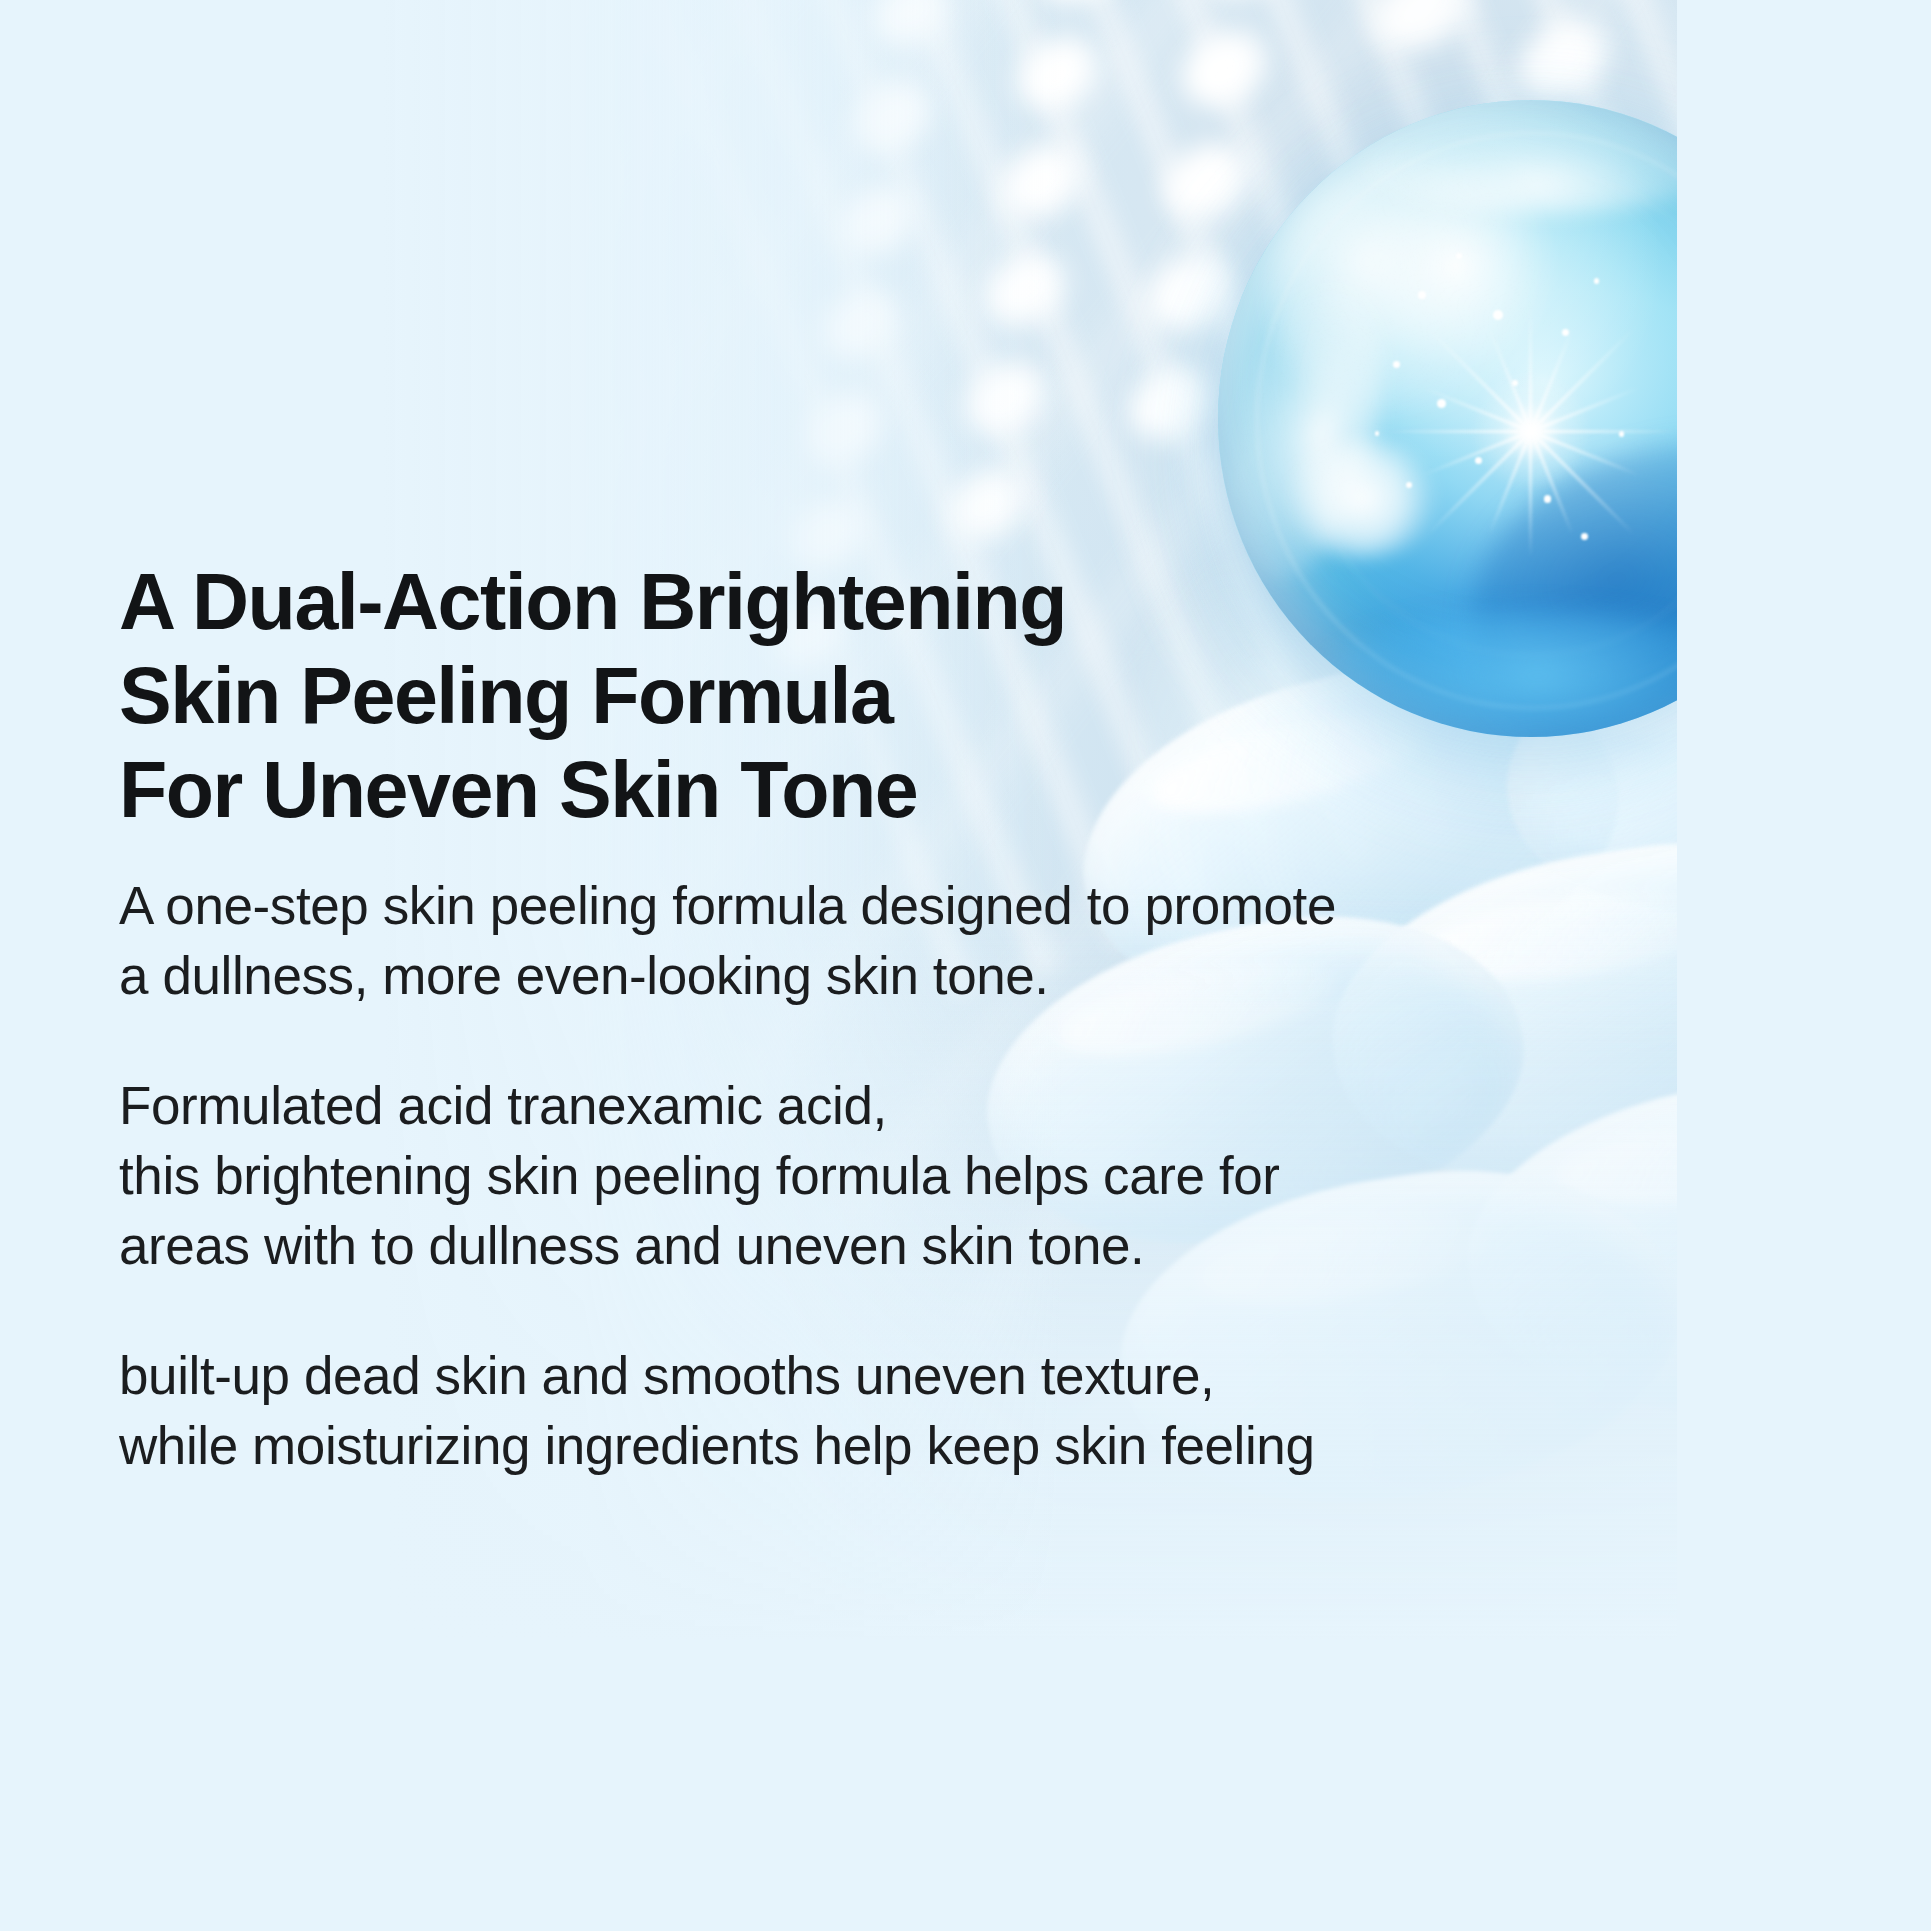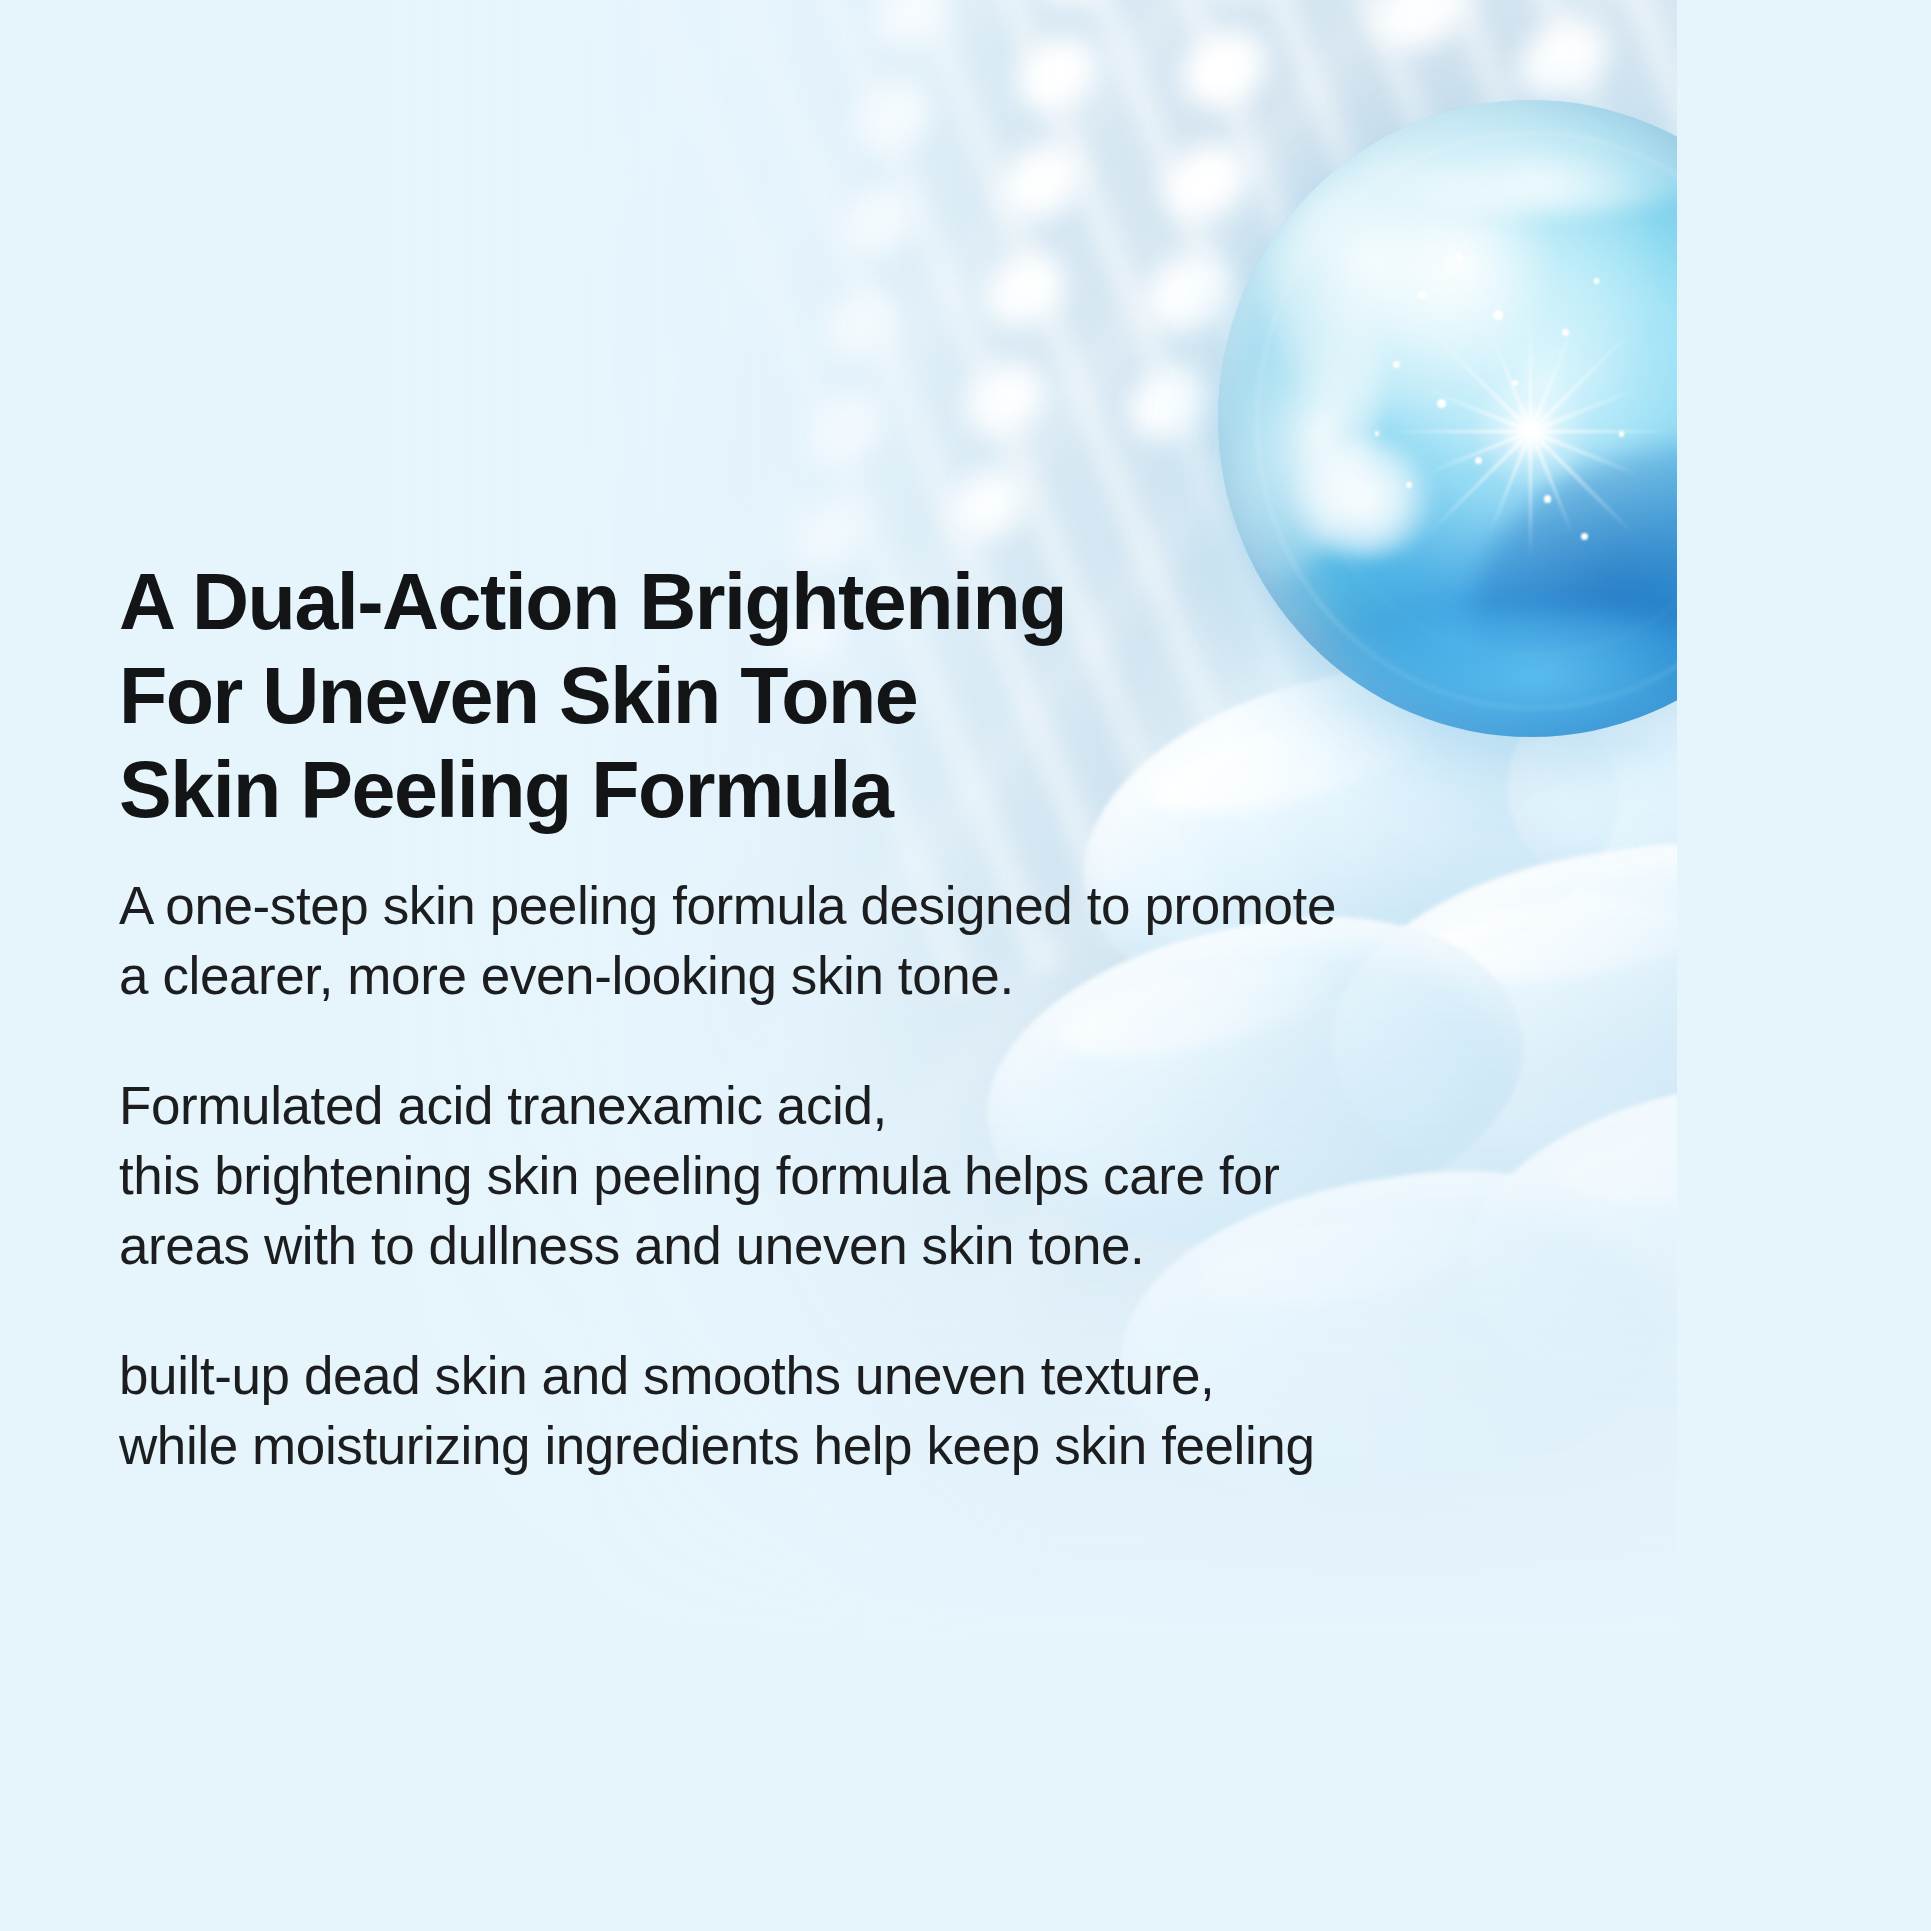--- a/index.html
+++ b/index.html
@@ -384,29 +384,29 @@
     </div>
 
     <div class="bg-fade-bottom"></div>
     <div class="bg-fade-left"></div>
   </div>
 
   <div class="content">
 
     <h1 class="headline">
       <span class="hl-line">A Dual-Action Brightening</span>
+      <span class="hl-line">Skin Peeling Formula</span>
       <span class="hl-line">For Uneven Skin Tone</span>
-      <span class="hl-line">Skin Peeling Formula</span>
     </h1>
 
     <div class="body-block">
 
       <p class="para">
         <span class="ln">A one-step skin peeling formula designed to promote</span>
-        <span class="ln">a clearer, more even-looking skin tone.</span>
+        <span class="ln">a dullness, more even-looking skin tone.</span>
       </p>
 
       <p class="para">
         <span class="ln">Formulated acid tranexamic acid,</span>
         <span class="ln">this brightening skin peeling formula helps care for</span>
         <span class="ln">areas with to dullness and uneven skin tone.</span>
       </p>
 
       <p class="para">
         <span class="ln">built-up dead skin and smooths uneven texture,</span>

